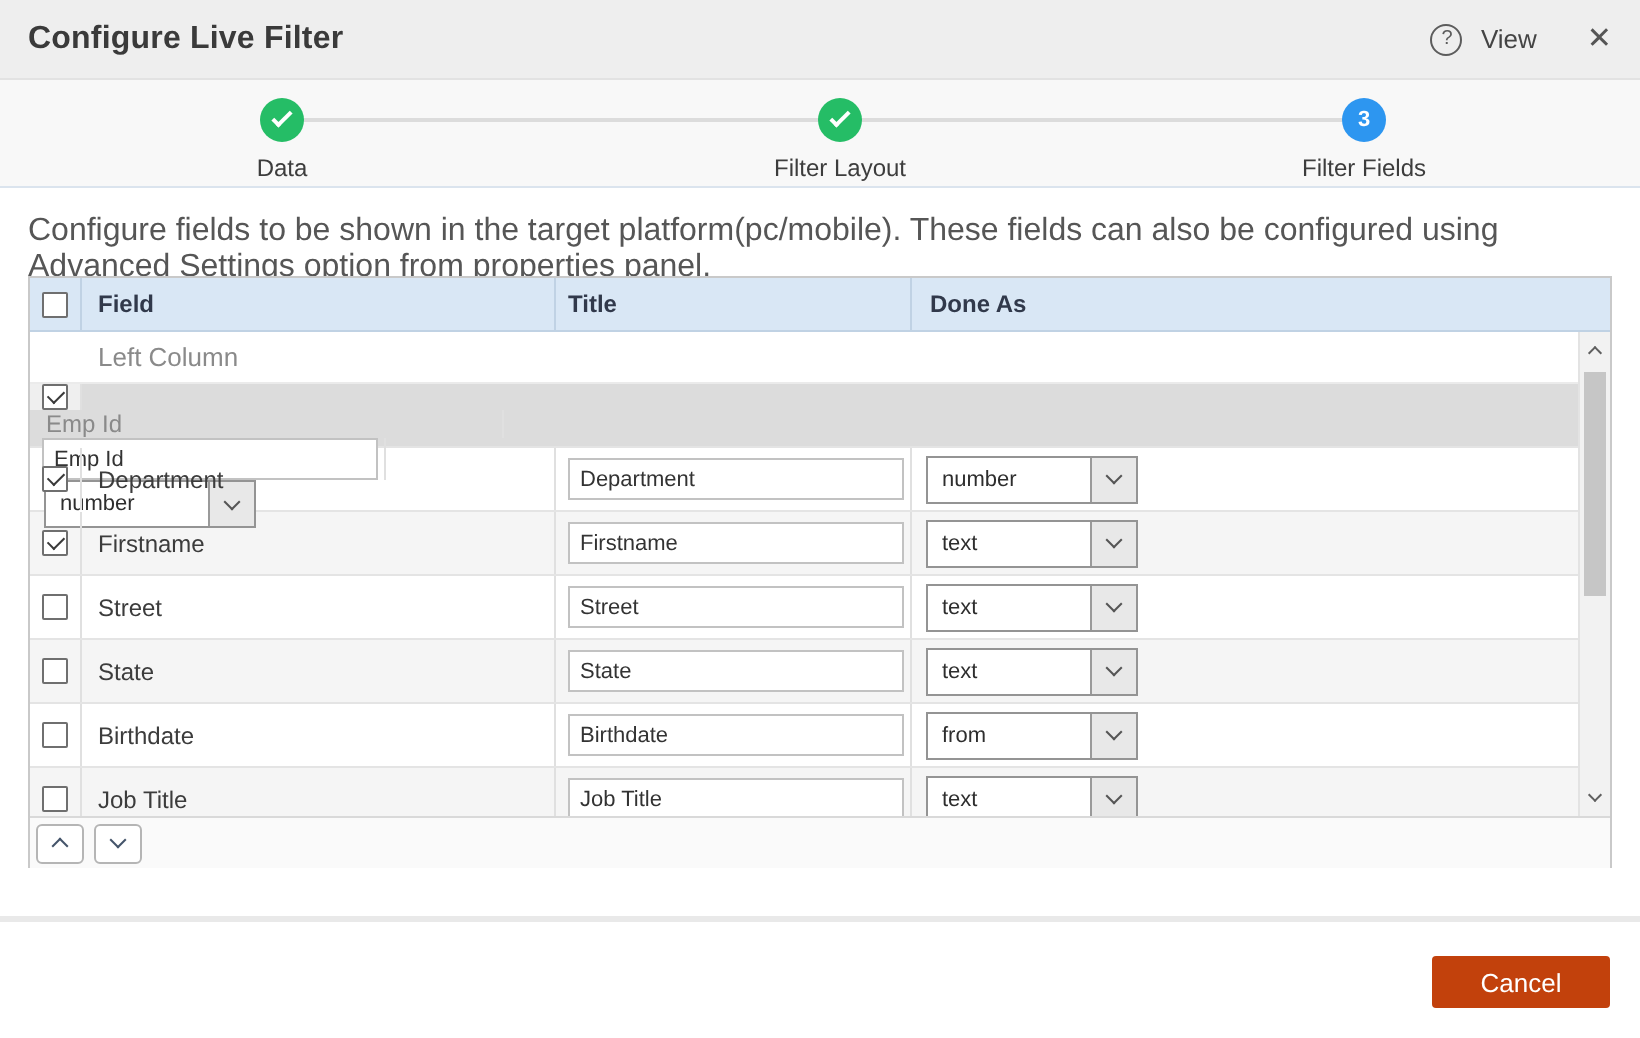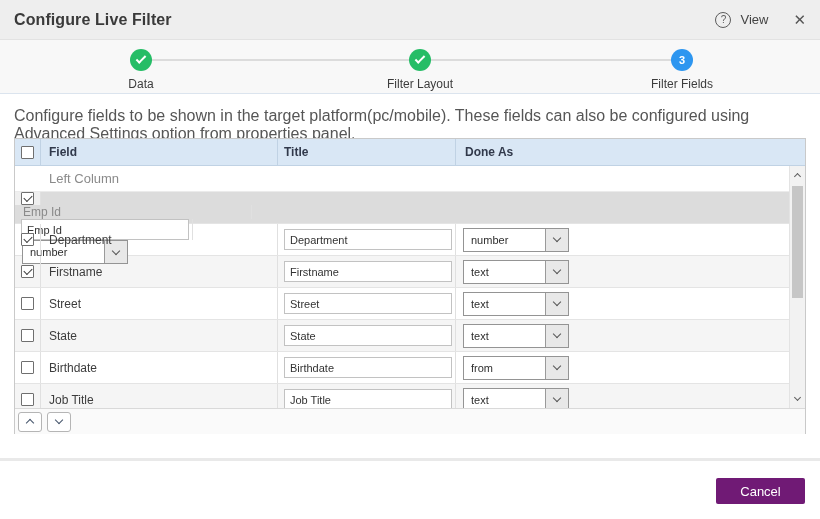--- a/index.html
+++ b/index.html
@@ -95,21 +95,21 @@
   .move-btn { width:24px; height:20px; background:#fff; border:1px solid #b5b5b5; border-radius:3px;
     display:flex; align-items:center; justify-content:center; cursor:pointer; }
   .move-btn .chev { border-color:#44546a; }
 
   
   .divider { position:absolute; top:458px; left:0; width:820px; height:3px; background:#e9e9e9; }
   .footer-buttons { position:absolute; top:478px; right:15px; display:flex; gap:14px; }
   .btn { height:26px; border:none; border-radius:2px; color:#fff; font-family:"Liberation Sans", sans-serif;
     font-size:13px; cursor:pointer; }
   .btn-back { width:90px; background:#a9a9a9; }
-  .btn-cancel { width:89px; background:#701a75; }
+  .btn-cancel { width:89px; background:#c2410c; }
   .btn-done { width:95px; background:#1c87ea; }
 </style>
 </head>
 <body>
 
 <div class="page">
 
   <header class="titlebar">
     <h1>Configure Live Filter</h1>
     <div class="titlebar-right">

